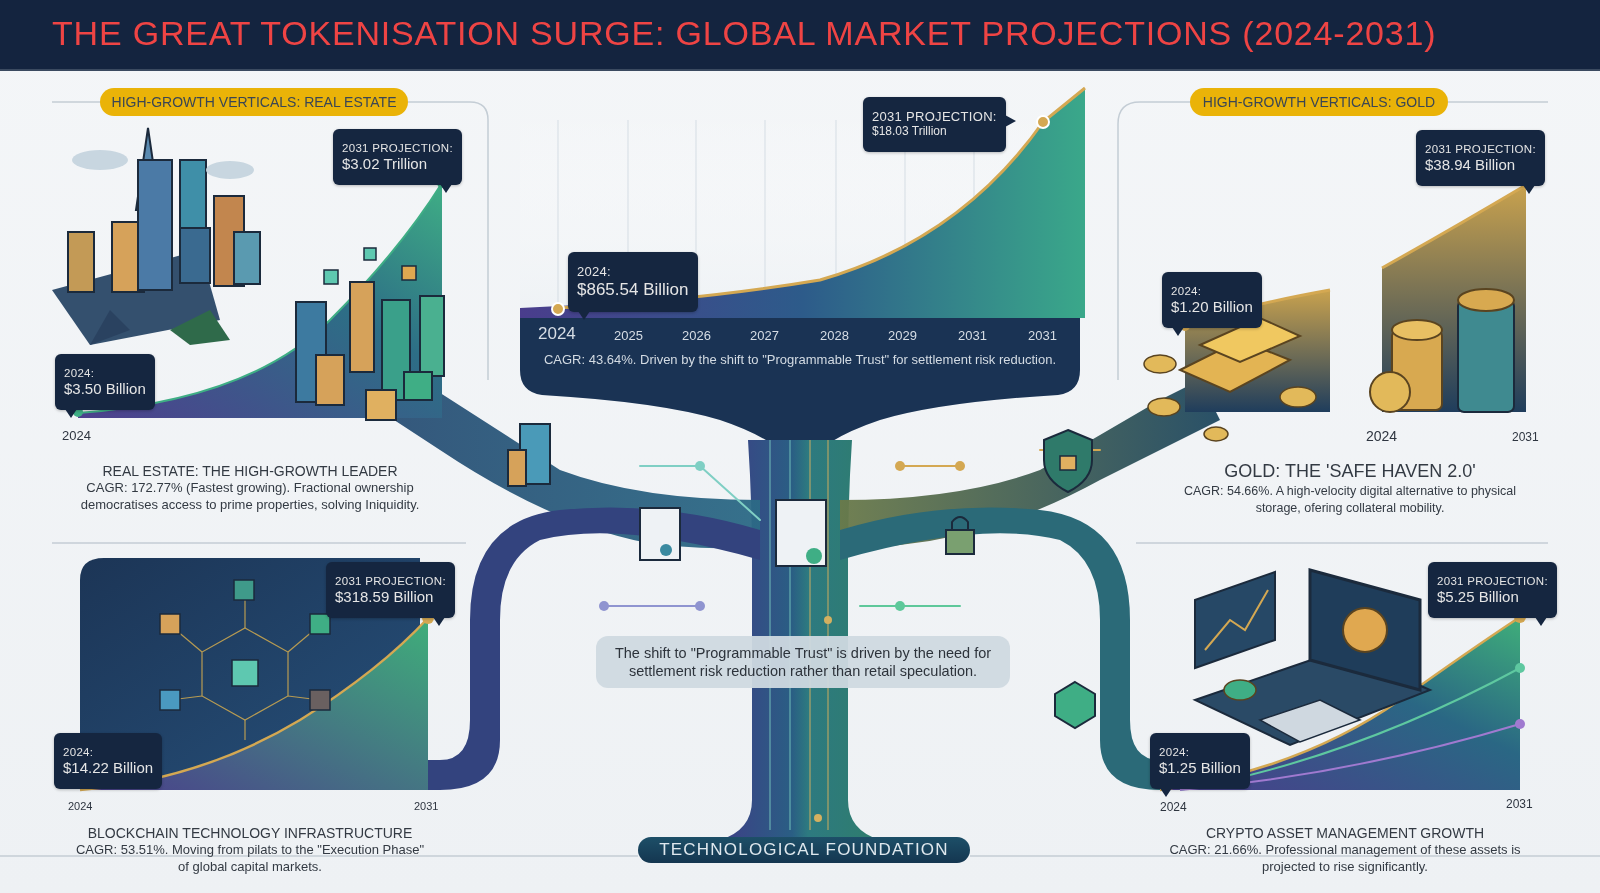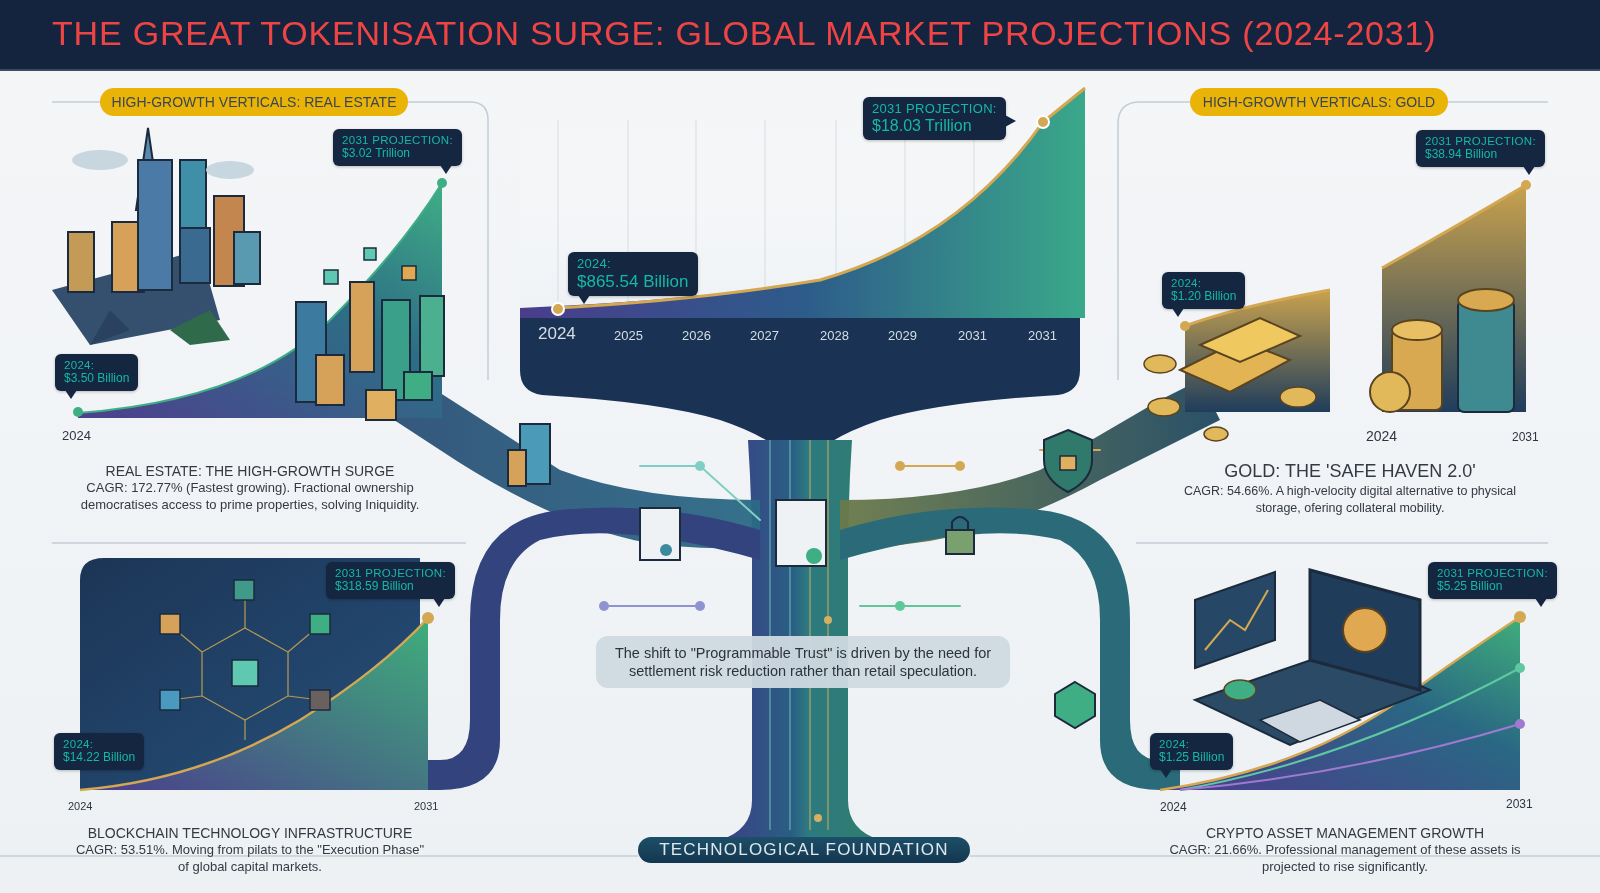--- a/index.html
+++ b/index.html
@@ -21,28 +21,28 @@
     color: #ef4444; white-space: nowrap;
   }
   svg.bg { position: absolute; left: 0; top: 0; }
   .pill {
     position: absolute; height: 28px; border-radius: 14px;
     background: #eab308; color: #3a4654; font-size: 14px;
     display: flex; align-items: center; justify-content: center;
     white-space: nowrap;
   }
   .callout {
-    position: absolute; background: #152640; color: #14b8a6;
-    border-radius: 6px; padding: 5px 9px; line-height: 1.15;
+    position: absolute; background: #152640; color: #e5e5e5;
+    border-radius: 6px; padding: 13px 9px; line-height: 1.15;
     white-space: nowrap; box-shadow: 0 1px 3px rgba(0,0,0,0.25);
   }
   .callout .k { display: block; font-size: 11.5px; letter-spacing: 0.3px; }
-  .callout .v { display: block; font-size: 12px; }
+  .callout .v { display: block; font-size: 15px; }
   .callout.big .k { font-size: 13px; }
-  .callout.big .v { font-size: 16px; }
+  .callout.big .v { font-size: 12px; }
   .callout::after {
     content: ""; position: absolute; width: 0; height: 0;
   }
   .tail-down-left::after { left: 10px; bottom: -8px; border-left: 6px solid transparent; border-right: 6px solid transparent; border-top: 9px solid #152640; }
   .tail-down-right::after { right: 10px; bottom: -8px; border-left: 6px solid transparent; border-right: 6px solid transparent; border-top: 9px solid #152640; }
   .tail-right::after { right: -10px; top: 18px; border-top: 6px solid transparent; border-bottom: 6px solid transparent; border-left: 11px solid #152640; }
   .year { position: absolute; font-size: 13px; color: #2e3540; white-space: nowrap; }
   .desc {
     position: absolute; text-align: center; color: #333a43;
     font-size: 13px; line-height: 1.3;
@@ -334,33 +334,34 @@
   <span class="first" style="left:18px">2024</span>
   <span style="left:94px">2025</span>
   <span style="left:162px">2026</span>
   <span style="left:230px">2027</span>
   <span style="left:300px">2028</span>
   <span style="left:368px">2029</span>
   <span style="left:438px">2031</span>
   <span style="left:508px">2031</span>
 </div>
 <div class="main-desc">
+  <span style="display:block">CAGR: 43.64%. Driven by the shift to "Programmable Trust" for settlement risk reduction.</span>
 </div>
 
 <div class="callout tail-down-right" style="left:333px; top:129px;">
   <span class="k">2031 PROJECTION:</span>
   <span class="v">$3.02 Trillion</span>
 </div>
 <div class="callout tail-down-left" style="left:55px; top:354px;">
   <span class="k">2024:</span>
   <span class="v">$3.50 Billion</span>
 </div>
 <div class="year" style="left:62px; top:428px;">2024</div>
 <div class="desc" style="left:70px; top:462px; width:360px;">
-  <span class="t">REAL ESTATE: THE HIGH-GROWTH SURGE</span>
+  <span class="t">REAL ESTATE: THE HIGH-GROWTH LEADER</span>
   <span>CAGR: 172.77% (Fastest growing). Fractional ownership democratises access to prime properties, solving Iniquidity.</span>
 </div>
 
 <div class="callout tail-down-right" style="left:1416px; top:130px;">
   <span class="k">2031 PROJECTION:</span>
   <span class="v">$38.94 Billion</span>
 </div>
 <div class="callout tail-down-left" style="left:1162px; top:272px;">
   <span class="k">2024:</span>
   <span class="v">$1.20 Billion</span>

